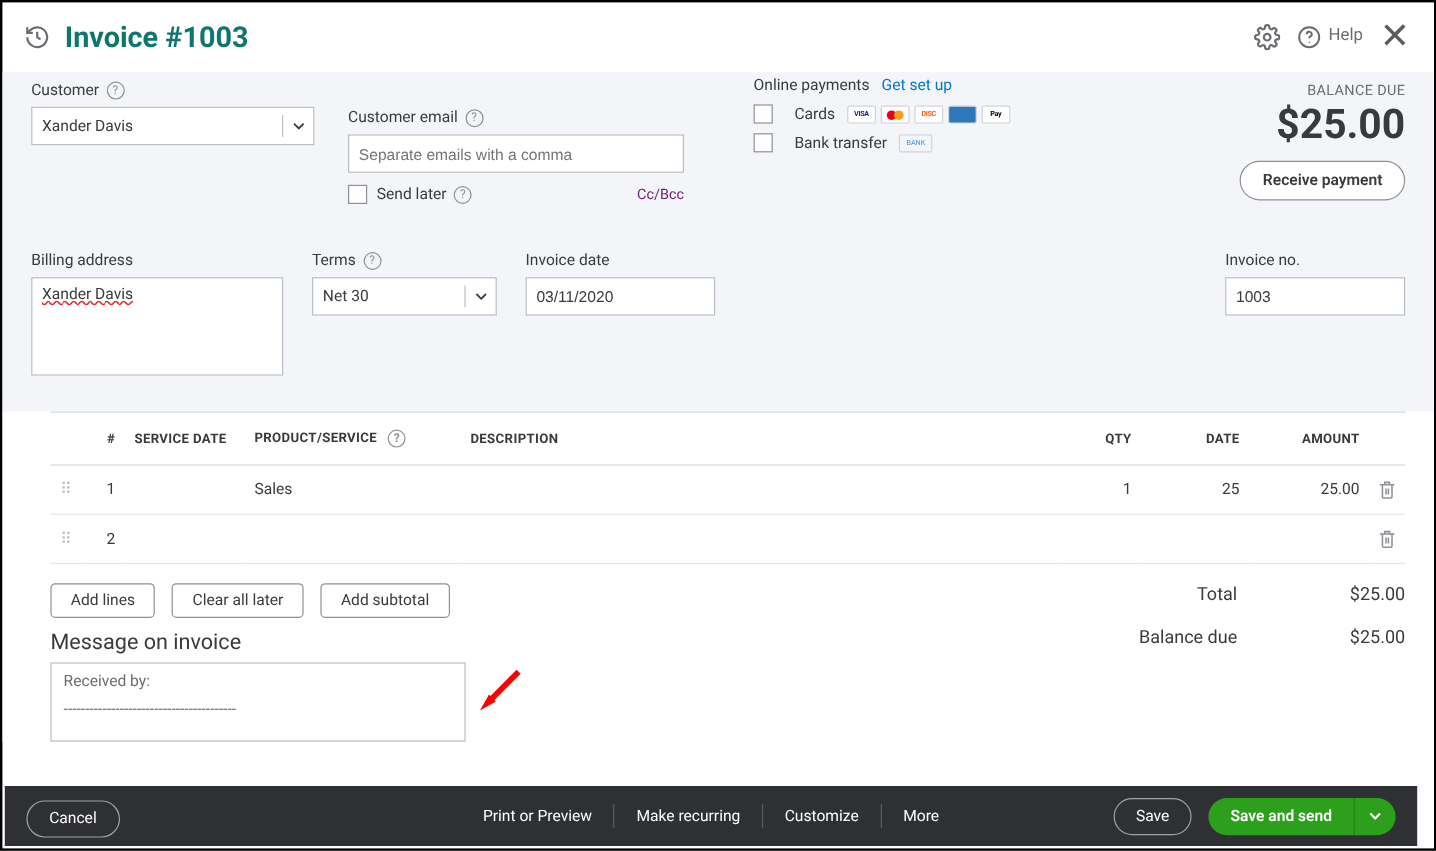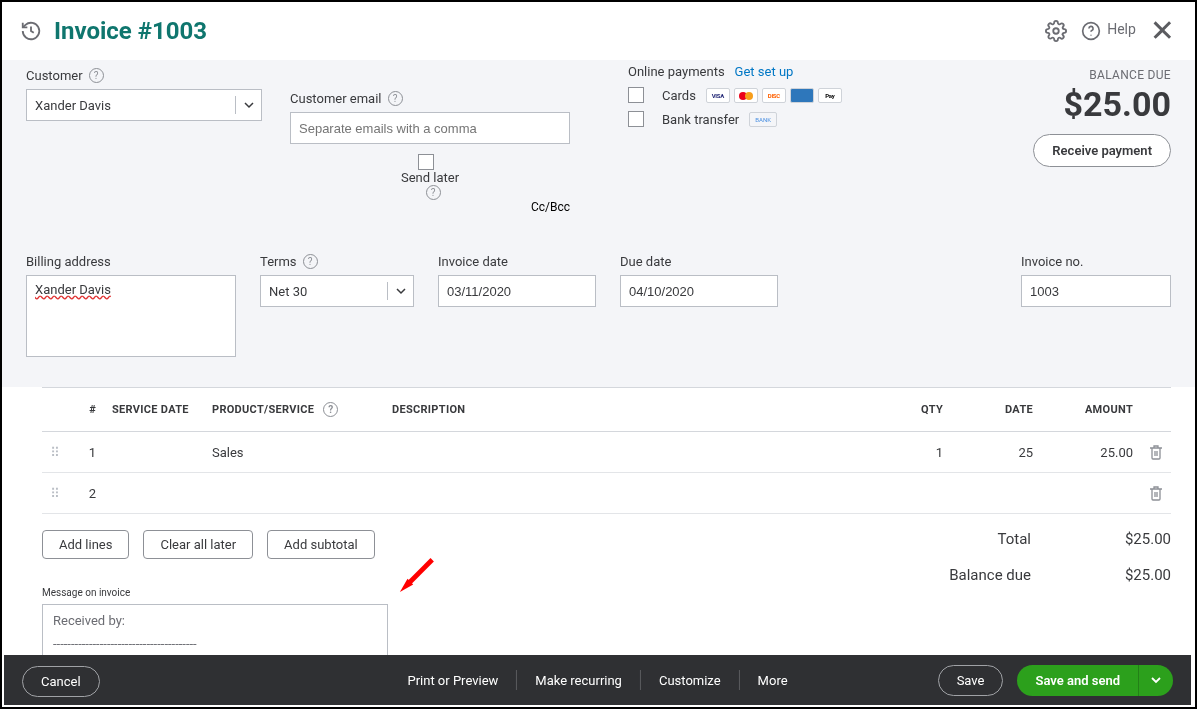--- a/index.html
+++ b/index.html
@@ -44,23 +44,23 @@
   .combo { display:flex; align-items:center; }
   .combo .combo-text { flex:1; }
   .combo .caret {
     width:26px; height:100%; border-left:1px solid #babec5; display:flex; align-items:center; justify-content:center;
     cursor:pointer; margin:-6px -8px -6px 0;
   }
   .customer-combo { width:236px; }
   .col-customer { width:236px; }
   .col-email { width:280px;margin-top:23px; }
   .email-input { width:280px; }
-  .send-later-row { display:flex; align-items:center; margin-top:10px; width:280px;flex-direction:column;}
+  .send-later-row { display:flex; align-items:center; margin-top:10px; width:280px;}
   .chk { width:16px; height:16px; border:1px solid #8d9096; background:#fff; margin-right:8px; cursor:pointer;}
-  .ccbcc { margin-left:auto; color:#000000; font-size:12px; cursor:pointer;}
+  .ccbcc { margin-left:auto; color:#701a75; font-size:12px; cursor:pointer;}
   .col-online { font-size:13px; }
   .online-title { display:flex; align-items:baseline; gap:10px; margin-bottom:8px; margin-top:-4px;}
   .link { color:#0077c5; cursor:pointer; font-size:13px;}
   .pay-row { display:flex; align-items:center; gap:10px; margin-bottom:8px;}
   .card-badges { display:flex; gap:4px;}
   .card-badge {
     width:24px; height:15px; border:1px solid #cfd3d9; border-radius:2px; background:#fff;
     font-size:6px; display:flex; align-items:center; justify-content:center; letter-spacing:-0.3px;
   }
   .visa { color:#1a1f71; font-weight:700; font-size:6px;}
@@ -110,32 +110,32 @@
   .below-table { display:flex; align-items:flex-start; padding:16px 0 0 0;}
   .btn-outline {
     border:1px solid #8d9096; border-radius:4px; background:#fff; padding:6px 16px;
     font-size:13px; cursor:pointer; margin-right:14px;
   }
   .totals { margin-left:auto; text-align:right; font-size:15px;}
   .totals .trow { display:flex; gap:60px; justify-content:flex-end; margin-bottom:18px;}
   .totals .tlabel { font-weight:400;}
   .totals .tval { min-width:80px; font-weight:400;}
   .totals .bold { font-weight:700;}
-  .msg-label { font-size:10px; margin:28px 0 6px;}
+  .msg-label { font-size:18px; margin:10px 0 6px;}
   .msg-box { border:1px solid #babec5; width:346px; height:66px; padding:8px 10px; font-size:13px; color:#6b6c72;}
   .dashes { letter-spacing:0px;}
 
   .arrow {
     position:absolute;
     left:396px; top:554px;
     width:38px; height:38px; pointer-events:none;
   }
 
   .footer {
-    position:absolute; left:2px; right:4px; bottom:2px; height:50px;
+    position:absolute; left:2px; right:14px; bottom:2px; height:50px;
     background:#2f3033; color:#fff; display:flex; align-items:center; padding:0 18px;
   }
   .footer-left .pill, .footer-right .pill {
     border:1px solid #a0a2a6; border-radius:18px; padding:7px 18px; cursor:pointer; font-size:13px;
   }
   .footer-center { position:absolute; left:50%; transform:translateX(-50%); display:flex; align-items:center;}
   .foot-link { padding:0 18px; font-size:13px; cursor:pointer;}
   .foot-sep { width:1px; height:20px; background:#5a5c5f;}
   .footer-right { margin-left:auto; display:flex; align-items:center; gap:14px;}
   .save-send {
@@ -265,24 +265,20 @@
           <span class="caret">
             <svg width="10" height="10" viewBox="0 0 10 10">
                 <path d="M1 3 L5 7 L9 3" fill="none" stroke="#393a3d" stroke-width="1.5"></path>
               </svg>
           </span>
         </div>
       </div>
       <div>
         <div class="small-label">Invoice date</div>
         <input class="text-input date-input" value="03/11/2020" style="">
-      </div>
-      <div>
-        <div class="small-label">Due date</div>
-        <input class="text-input date-input" value="04/10/2020" style="">
       </div>
       <div class="invno-field">
         <div class="small-label">Invoice no.</div>
         <input class="text-input invno-input" value="1003" style="">
       </div>
     </div>
   </div>
 
   <div class="mid">
     <table class="tbl">

